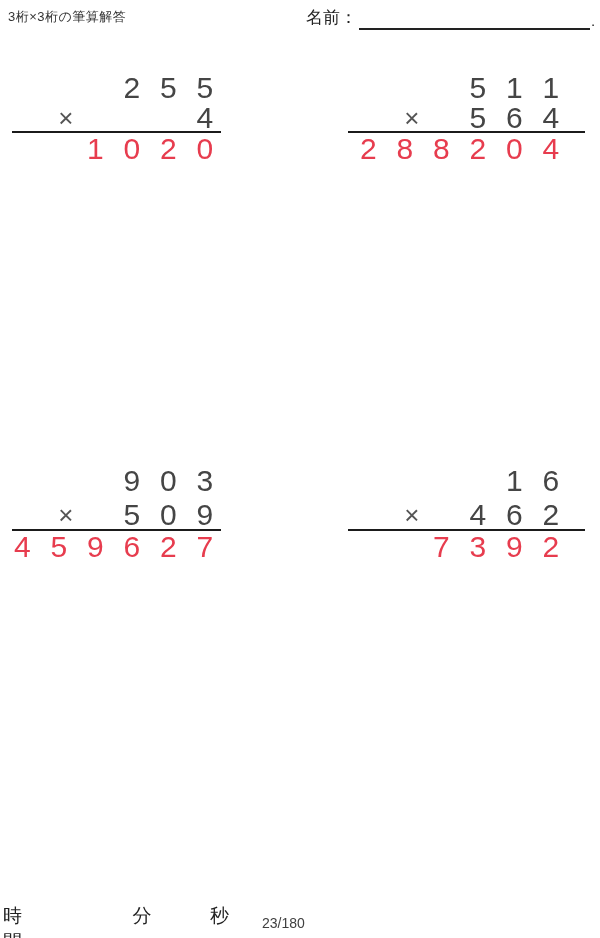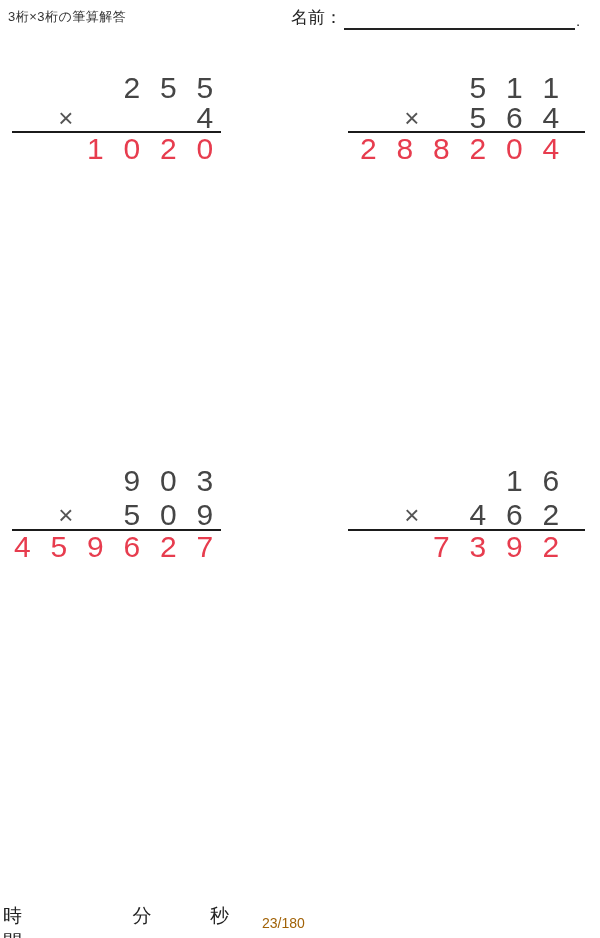--- a/index.html
+++ b/index.html
@@ -5,21 +5,21 @@
   html,body { margin:0; padding:0; background:#fff; }
   .page {
     position:relative; width:600px; height:938px; background:#ffffff;
     font-family:"Liberation Sans","DejaVu Sans",sans-serif; overflow:hidden;
   }
   .title {
     position:absolute; left:8px; top:8px;
     font-size:13px; color:#333; letter-spacing:0.5px;
   }
   .name-row {
-    position:absolute; left:291px; top:6px; height:24px;
+    position:absolute; left:306px; top:6px; height:24px;
     display:flex; align-items:flex-end;text-align:right;
   }
   .name-label { font-size:17px; color:#222; line-height:24px; }
   .name-line { width:231px; height:22px; border-bottom:2px solid #222; margin-left:2px; }
   .name-period { font-size:15px; color:#222; margin-left:1px; line-height:18px; }
 
   
   .problem { position:absolute; width:219px; height:96px; }
   .p-left  { left:4px; }
   .p-right { left:350px; }
@@ -47,21 +47,21 @@
   .row-product .cell { color:var(--answer-red,#e73c4e); }
 
   
   .time-row {
     position:absolute; left:3px; top:903px; width:226px;
     display:flex; align-items:baseline; padding-bottom:4px;
     border-bottom:2px solid #222; font-size:19px; color:#222;gap:9px;
   }
   .time-blank-min { width:70px; }
   .time-blank-sec { width:46px; }
-  .page-number { position:absolute; left:262px; top:915px; font-size:14px; color:#a16207; }
+  .page-number { position:absolute; left:262px; top:915px; font-size:14px; color:#404040; }
   .copyright   { position:absolute; left:336px; top:918px; font-size:11px; color:#222; }
 </style>
 </head>
 <body>
 
 <div class="page">
 
   <div class="title">3桁×3桁の筆算解答</div>
 
   <div class="name-row">

